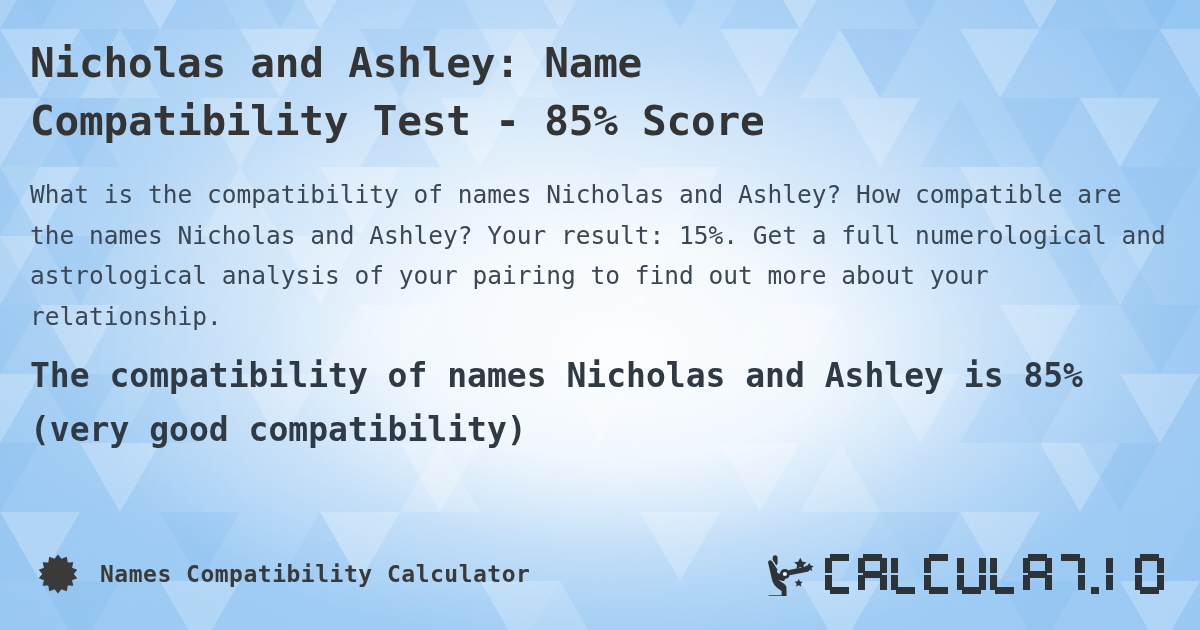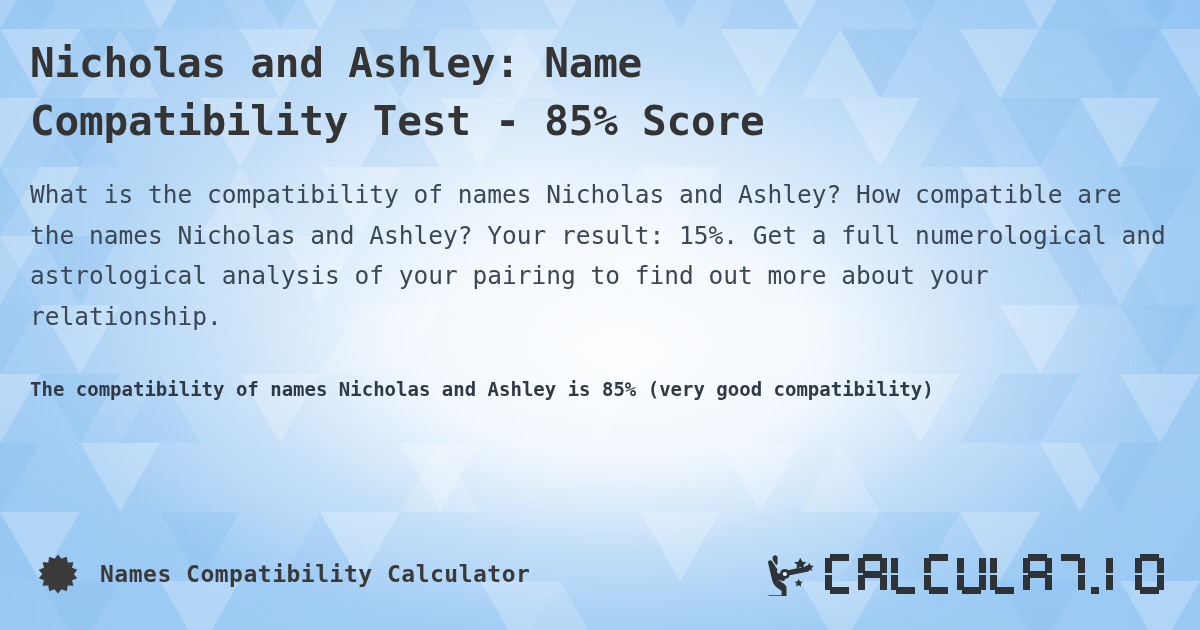--- a/index.html
+++ b/index.html
@@ -55,22 +55,22 @@
   }
   p.desc{
     margin:25px 0 0 0;
     font-size:24.5px;
     line-height:1.65;
     color:#3b4754;
     letter-spacing:0px;
     max-width:1150px;
   }
   p.result{
-    margin:37px 0 0 0;
-    font-size:19px;
+    margin:12px 0 0 0;
+    font-size:33px;
     line-height:1.62;
     font-weight:bold;
     color:#2f3a45;
     max-width:1150px;
   }
   
   .footer{
     position:absolute;
     left:0;right:0;bottom:0;
     height:112px;

